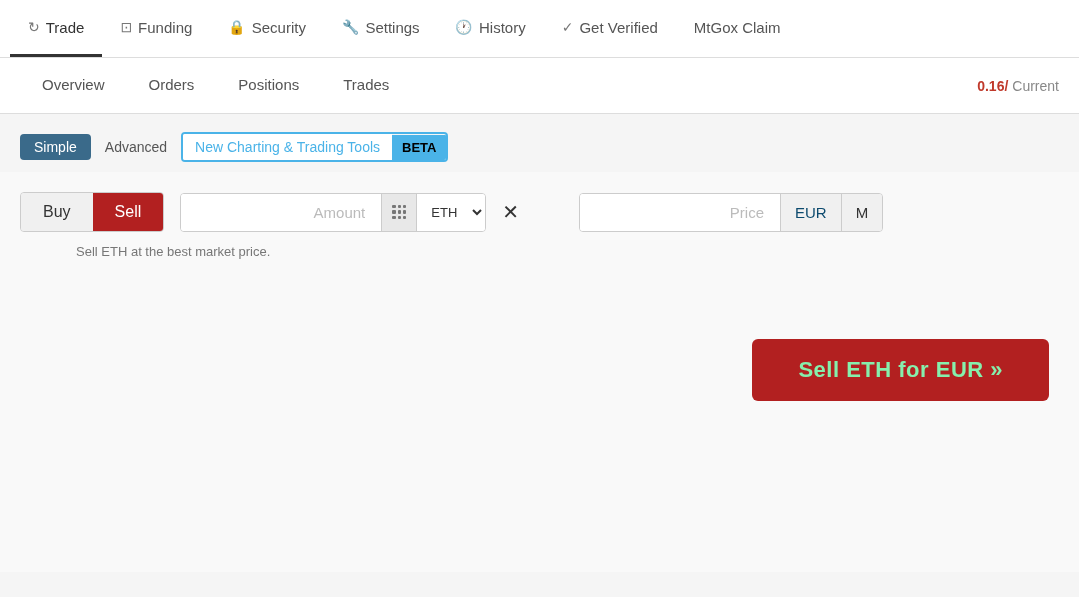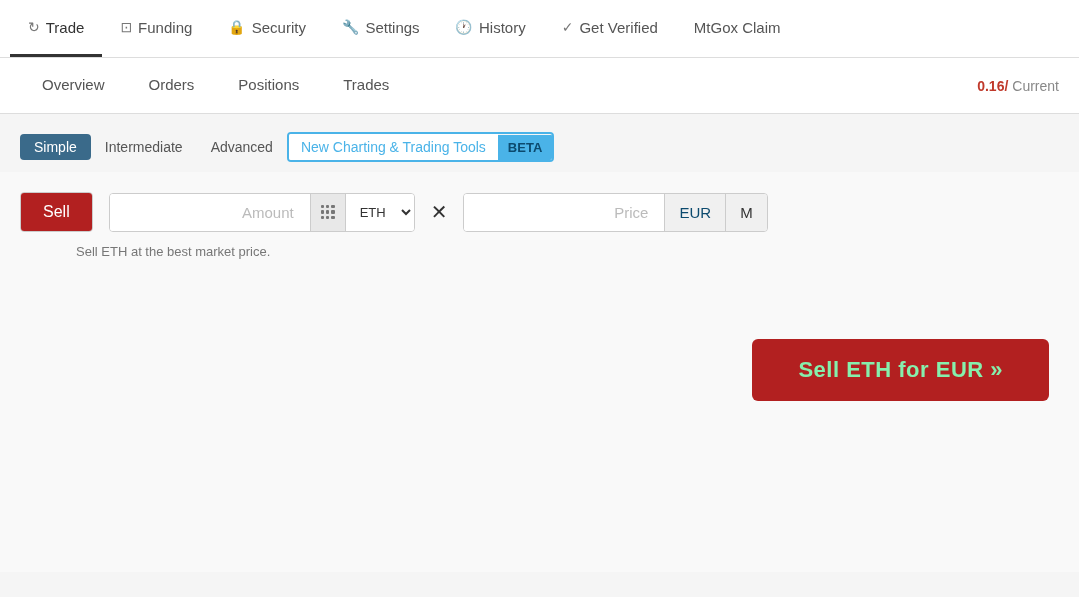--- a/index.html
+++ b/index.html
@@ -112,21 +112,21 @@
       overflow: hidden;
       font-size: 14px;
     }
     .beta-btn-text {
       padding: 5px 12px;
       color: #4ab3e8;
       background: #fff;
     }
     .beta-btn-badge {
       background: #4ab3e8;
-      color: #0c4a6e;
+      color: #000000;
       padding: 5px 10px;
       font-weight: 700;
       font-size: 13px;
     }
 
     
     .main-content {
       padding: 20px 20px;
       background: #f9f9f9;
       min-height: 400px;
@@ -218,20 +218,21 @@
     }
 
     
     .price-group {
       display: flex;
       align-items: stretch;
       border: 1px solid #ccc;
       border-radius: 4px;
       overflow: hidden;
       background: #fff;
+      margin-left: 44px;
     }
     .price-input {
       border: none;
       padding: 10px 16px;
       font-size: 15px;
       color: #bbb;
       width: 200px;
       outline: none;
       text-align: right;
     }
@@ -340,32 +341,32 @@
     <span>Trades</span>
   </div>
   <div class="second-nav-right">
     <span class="balance-num">0.16/</span>
     <span>Current</span>
   </div>
 </nav>
 
 <div class="order-mode">
   <button class="mode-btn active">Simple</button>
-  <button class="mode-btn">Intermediate</button>
   <button class="mode-btn">Advanced</button>
   <div class="beta-btn">
     <span class="beta-btn-text">New Charting &amp; Trading Tools</span>
     <span class="beta-btn-badge">BETA</span>
   </div>
 </div>
 
 <div class="main-content">
   <div class="order-row">
 
     <div class="buy-sell-group">
+      <button class="bs-btn">Buy</button>
       <button class="bs-btn sell-active">Sell</button>
     </div>
 
     <div class="amount-group">
       <input class="amount-input" type="text" placeholder="Amount" style="">
       <button class="currency-grid-btn">
         <div class="grid-icon">
           <span></span>
             <span></span>
             <span></span>

